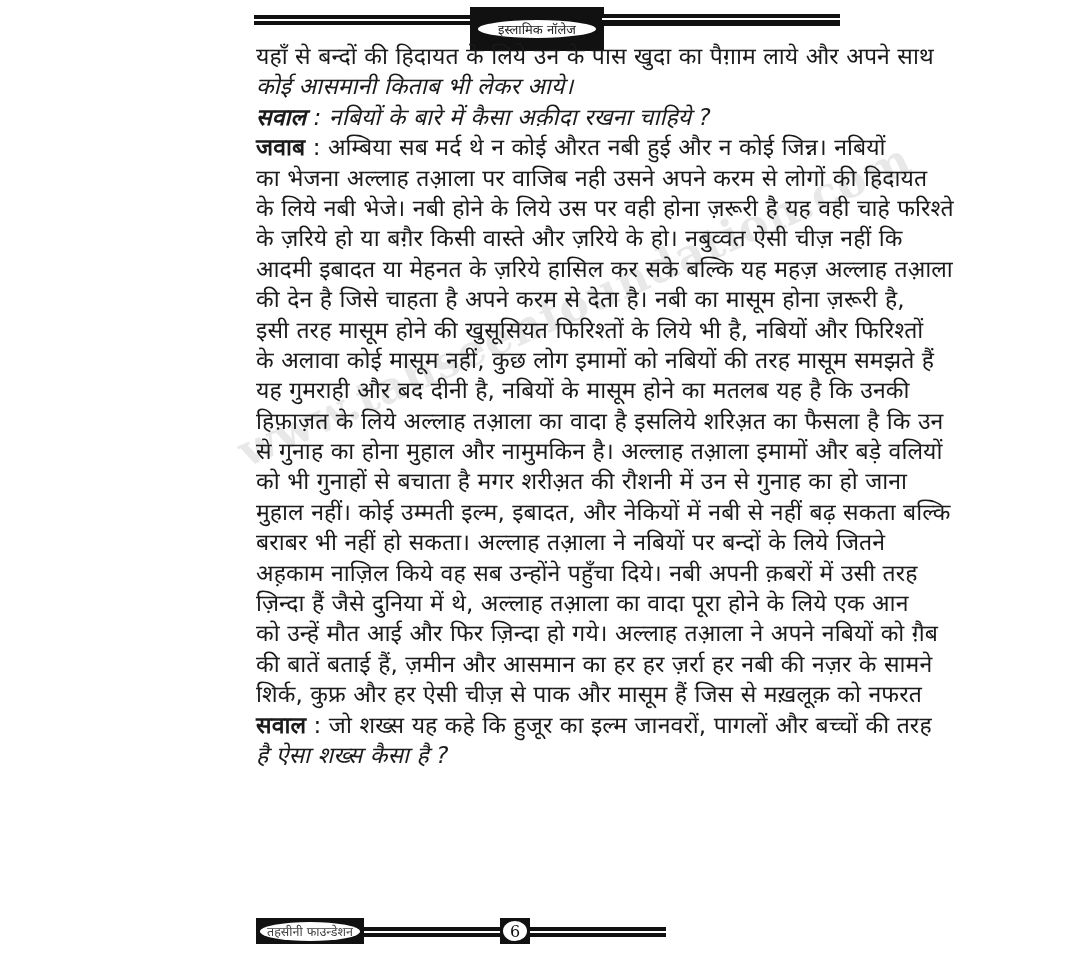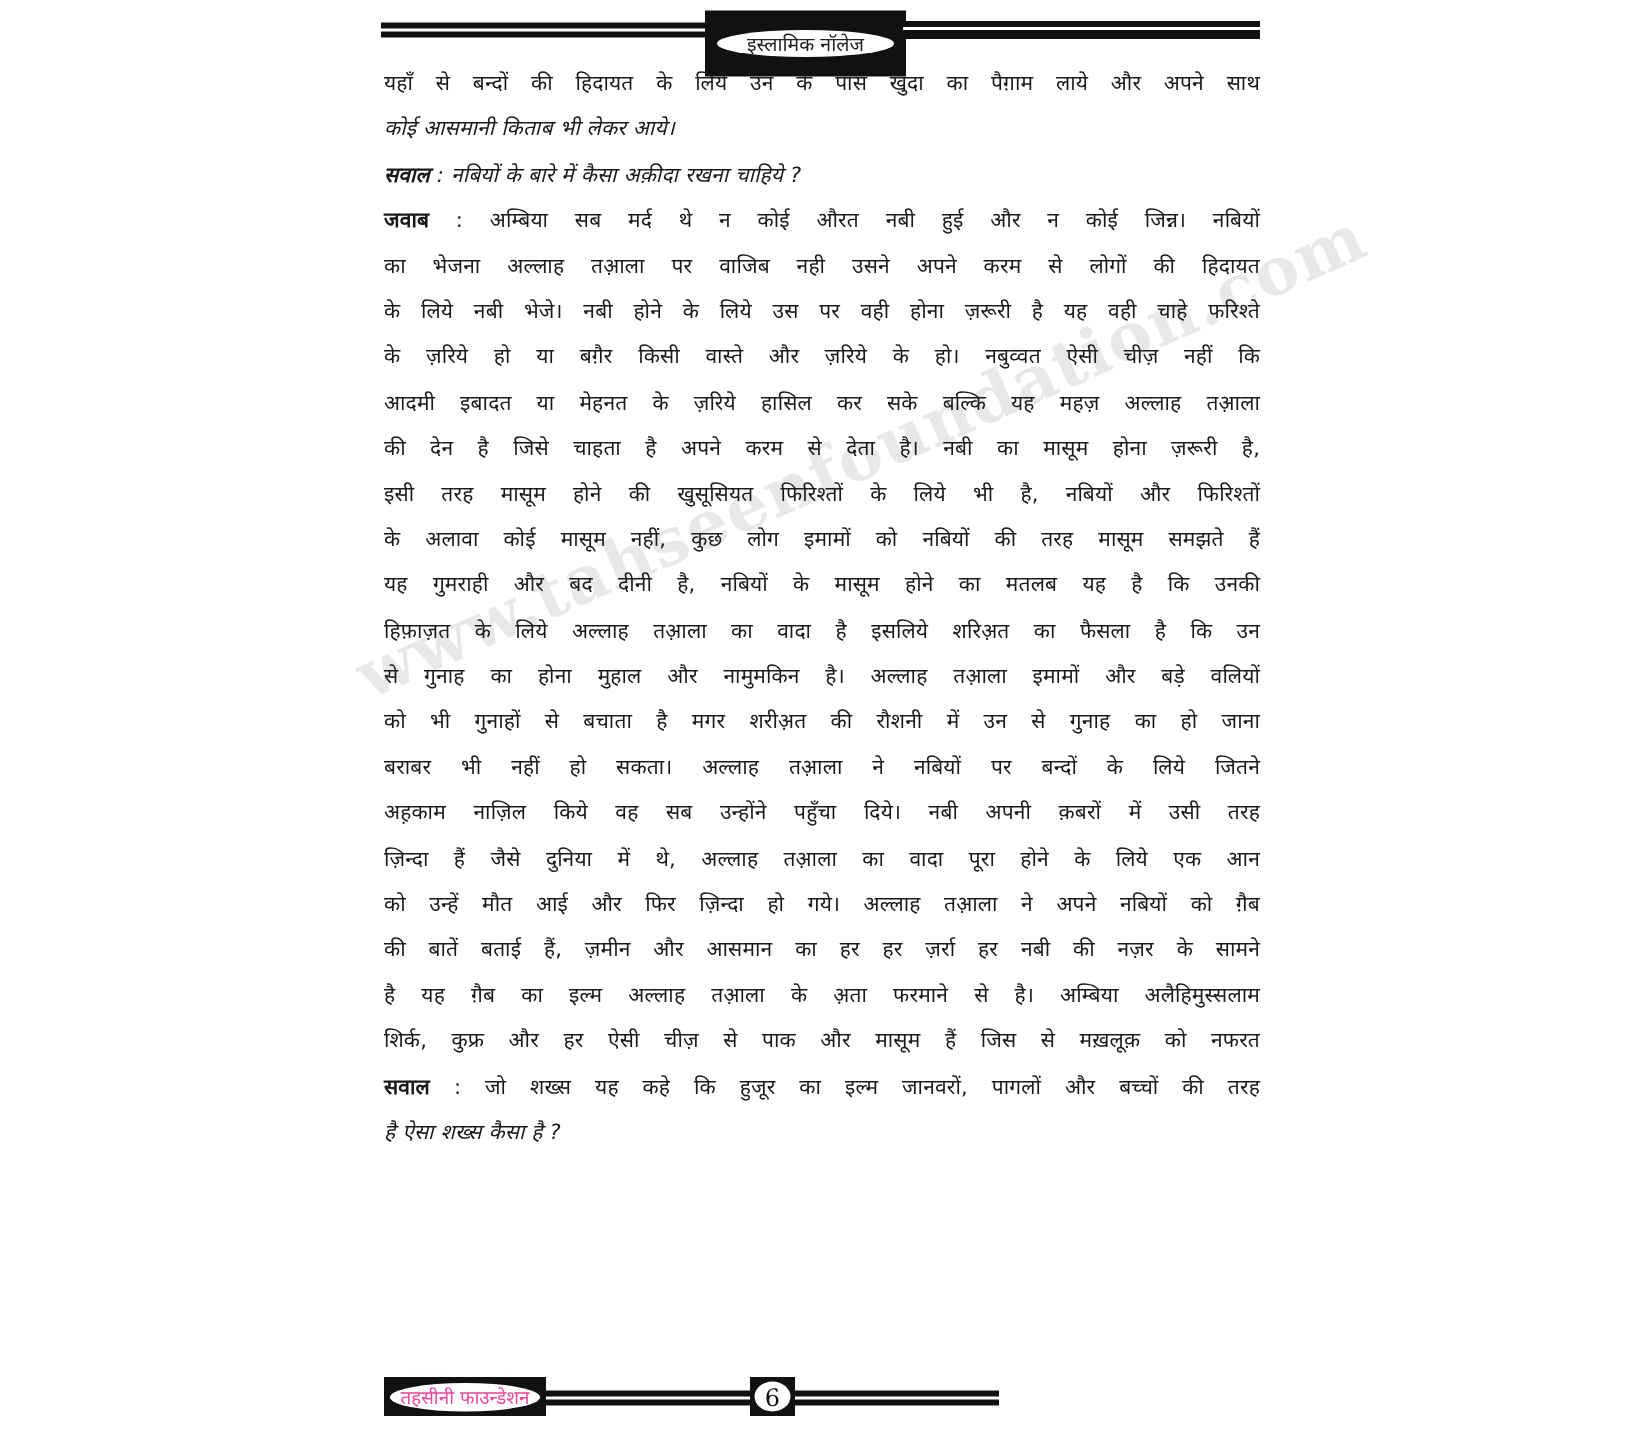--- a/index.html
+++ b/index.html
@@ -63,21 +63,21 @@
 
   
   .content {
     position: absolute;
     left: 256px; top: 41px;
     width: 584px;
   }
   .line {
     height: 30.4px;
     line-height: 30.4px;
-    font-size: 14px;
+    font-size: 23px;
     white-space: nowrap;
     text-align: justify;
     text-align-last: justify;
     letter-spacing: 0.1px;
   }
   .line.last {
     text-align-last: left;
     font-style: italic;
   }
   .label {
@@ -117,21 +117,21 @@
   }
   .footer-tab.left  { left: 2px;  width: 108px; }
   .footer-tab.mid   { left: 246px; width: 30px; }
   .footer-tab.right { left: 406px; width: 180px; }
   .footer-pill {
     background: #fff;
     border-radius: 50%;
     height: 19px;
     display: flex; align-items: center; justify-content: center;
     font-size: 12.5px;
-    color: #ec4899;
+    color: #404040;
     white-space: nowrap;
   }
   .footer-tab.left .footer-pill  { width: 100px; }
   .footer-tab.right .footer-pill { width: 164px; justify-content: flex-start; padding-left: 22px; box-sizing: border-box; }
   .page-num {
     background: #fff;
     border-radius: 50%;
     width: 24px; height: 20px;
     display: flex; align-items: center; justify-content: center;
     font-family: "DejaVu Serif", serif;
@@ -163,26 +163,26 @@
     <div class="line"><span>के लिये नबी भेजे। नबी होने के लिये उस पर वही होना ज़रूरी है यह वही चाहे फरिश्ते</span></div>
     <div class="line"><span>के ज़रिये हो या बग़ैर किसी वास्ते और ज़रिये के हो। नबुव्वत ऐसी चीज़ नहीं कि</span></div>
     <div class="line"><span>आदमी इबादत या मेहनत के ज़रिये हासिल कर सके बल्कि यह महज़ अल्लाह तआ़ला</span></div>
     <div class="line"><span>की देन है जिसे चाहता है अपने करम से देता है। नबी का मासूम होना ज़रूरी है,</span></div>
     <div class="line"><span>इसी तरह मासूम होने की खुसूसियत फिरिश्तों के लिये भी है, नबियों और फिरिश्तों</span></div>
     <div class="line"><span>के अलावा कोई मासूम नहीं, कुछ लोग इमामों को नबियों की तरह मासूम समझते हैं</span></div>
     <div class="line"><span>यह गुमराही और बद दीनी है, नबियों के मासूम होने का मतलब यह है कि उनकी</span></div>
     <div class="line"><span>हिफ़ाज़त के लिये अल्लाह तआ़ला का वादा है इसलिये शरिअ़त का फैसला है कि उन</span></div>
     <div class="line"><span>से गुनाह का होना मुहाल और नामुमकिन है। अल्लाह तआ़ला इमामों और बड़े वलियों</span></div>
     <div class="line"><span>को भी गुनाहों से बचाता है मगर शरीअ़त की रौशनी में उन से गुनाह का हो जाना</span></div>
+    <div class="line"><span>मुहाल नहीं। कोई उम्मती इल्म, इबादत, और नेकियों में नबी से नहीं बढ़ सकता बल्कि</span></div>
     <div class="line"><span>बराबर भी नहीं हो सकता। अल्लाह तआ़ला ने नबियों पर बन्दों के लिये जितने</span></div>
     <div class="line"><span>अह़काम नाज़िल किये वह सब उन्होंने पहुँचा दिये। नबी अपनी क़बरों में उसी तरह</span></div>
     <div class="line"><span>ज़िन्दा हैं जैसे दुनिया में थे, अल्लाह तआ़ला का वादा पूरा होने के लिये  एक आन</span></div>
     <div class="line"><span>को उन्हें मौत आई और फिर ज़िन्दा हो गये। अल्लाह तआ़ला ने अपने नबियों को ग़ैब</span></div>
     <div class="line"><span>की बातें बताई हैं, ज़मीन और आसमान का हर हर ज़र्रा हर नबी की नज़र के सामने</span></div>
-    <div class="line"><span>है यह ग़ैब का इल्म अल्लाह तआ़ला के अ़ता फरमाने से है। अम्बिया अलैहिमुस्सलाम</span></div>
     <div class="line"><span>शिर्क, कुफ्र और हर ऐसी चीज़ से पाक और मासूम हैं जिस से मख़लूक़ को नफरत</span></div>
     <div class="line"><span class="label">सवाल</span><span> : जो शख्स यह कहे कि हुजूर का इल्म जानवरों, पागलों और बच्चों की तरह</span></div>
     <div class="line last"><span>है ऐसा शख्स कैसा है ?</span></div>
   </div>
 
   <div class="footer-band">
     <div class="rule r1"></div>
     <div class="rule r2"></div>
     <div class="footer-tab left">
       <div class="footer-pill">तहसीनी फाउन्डेशन</div>

